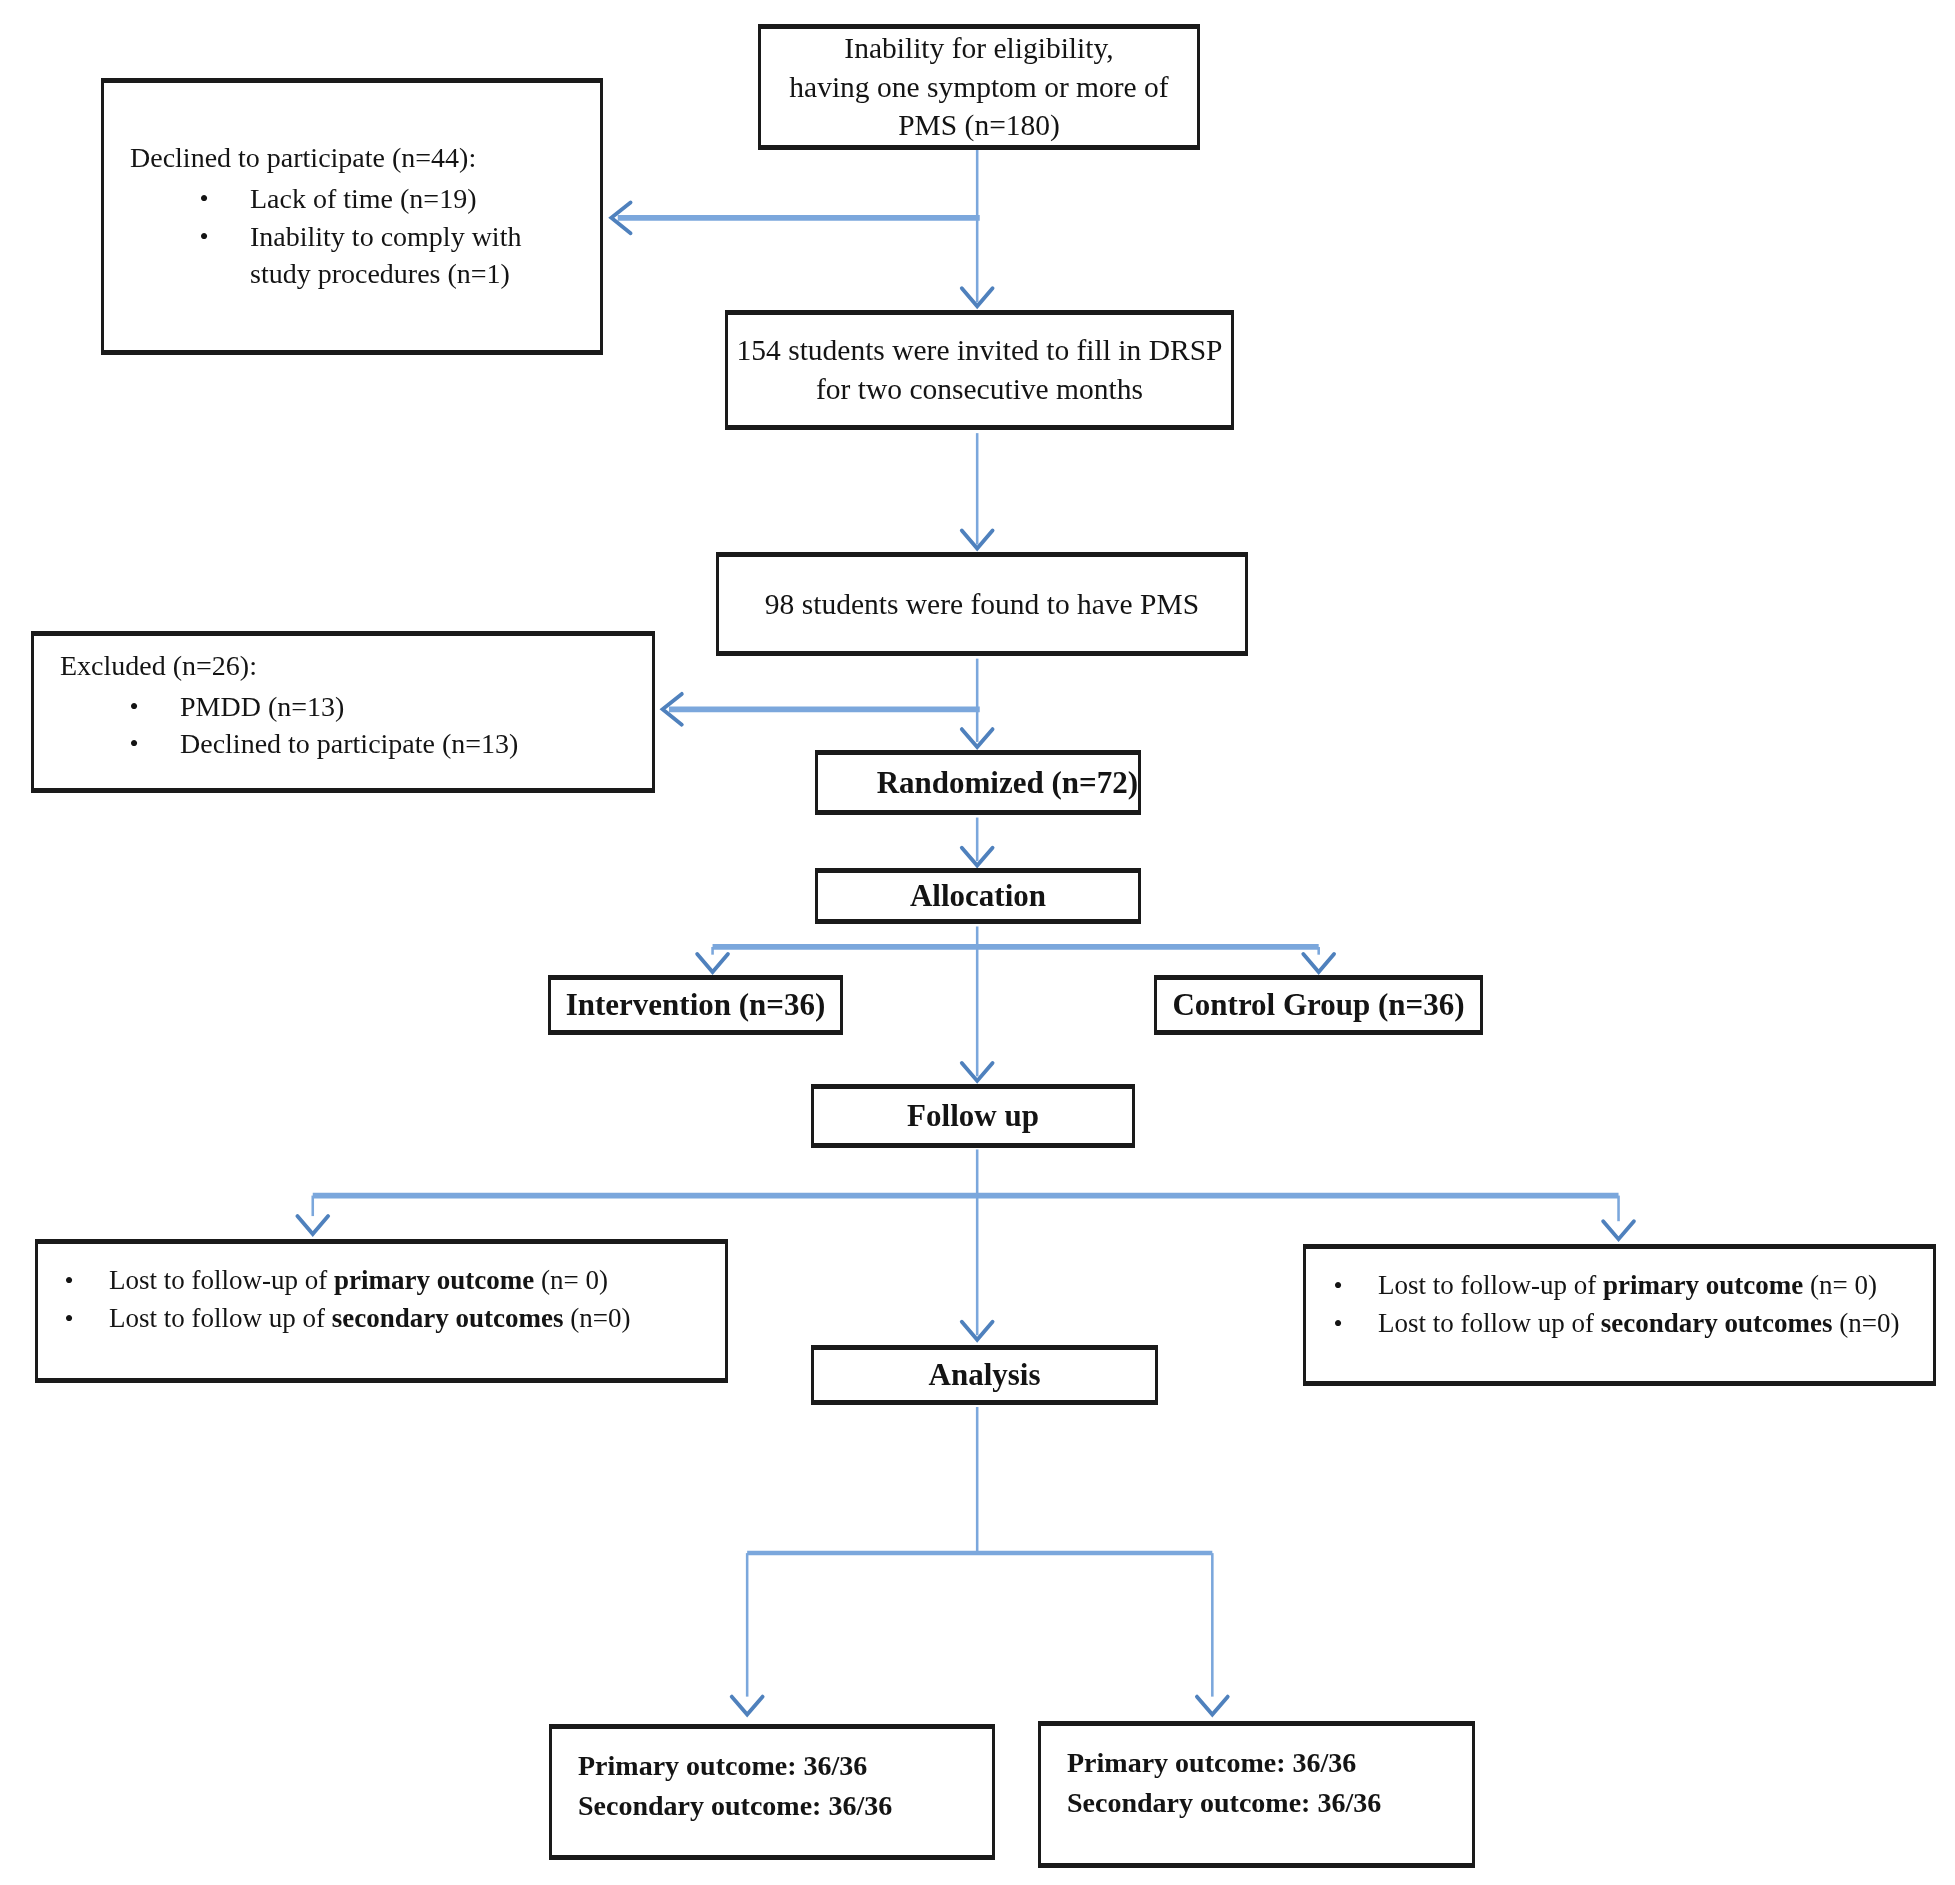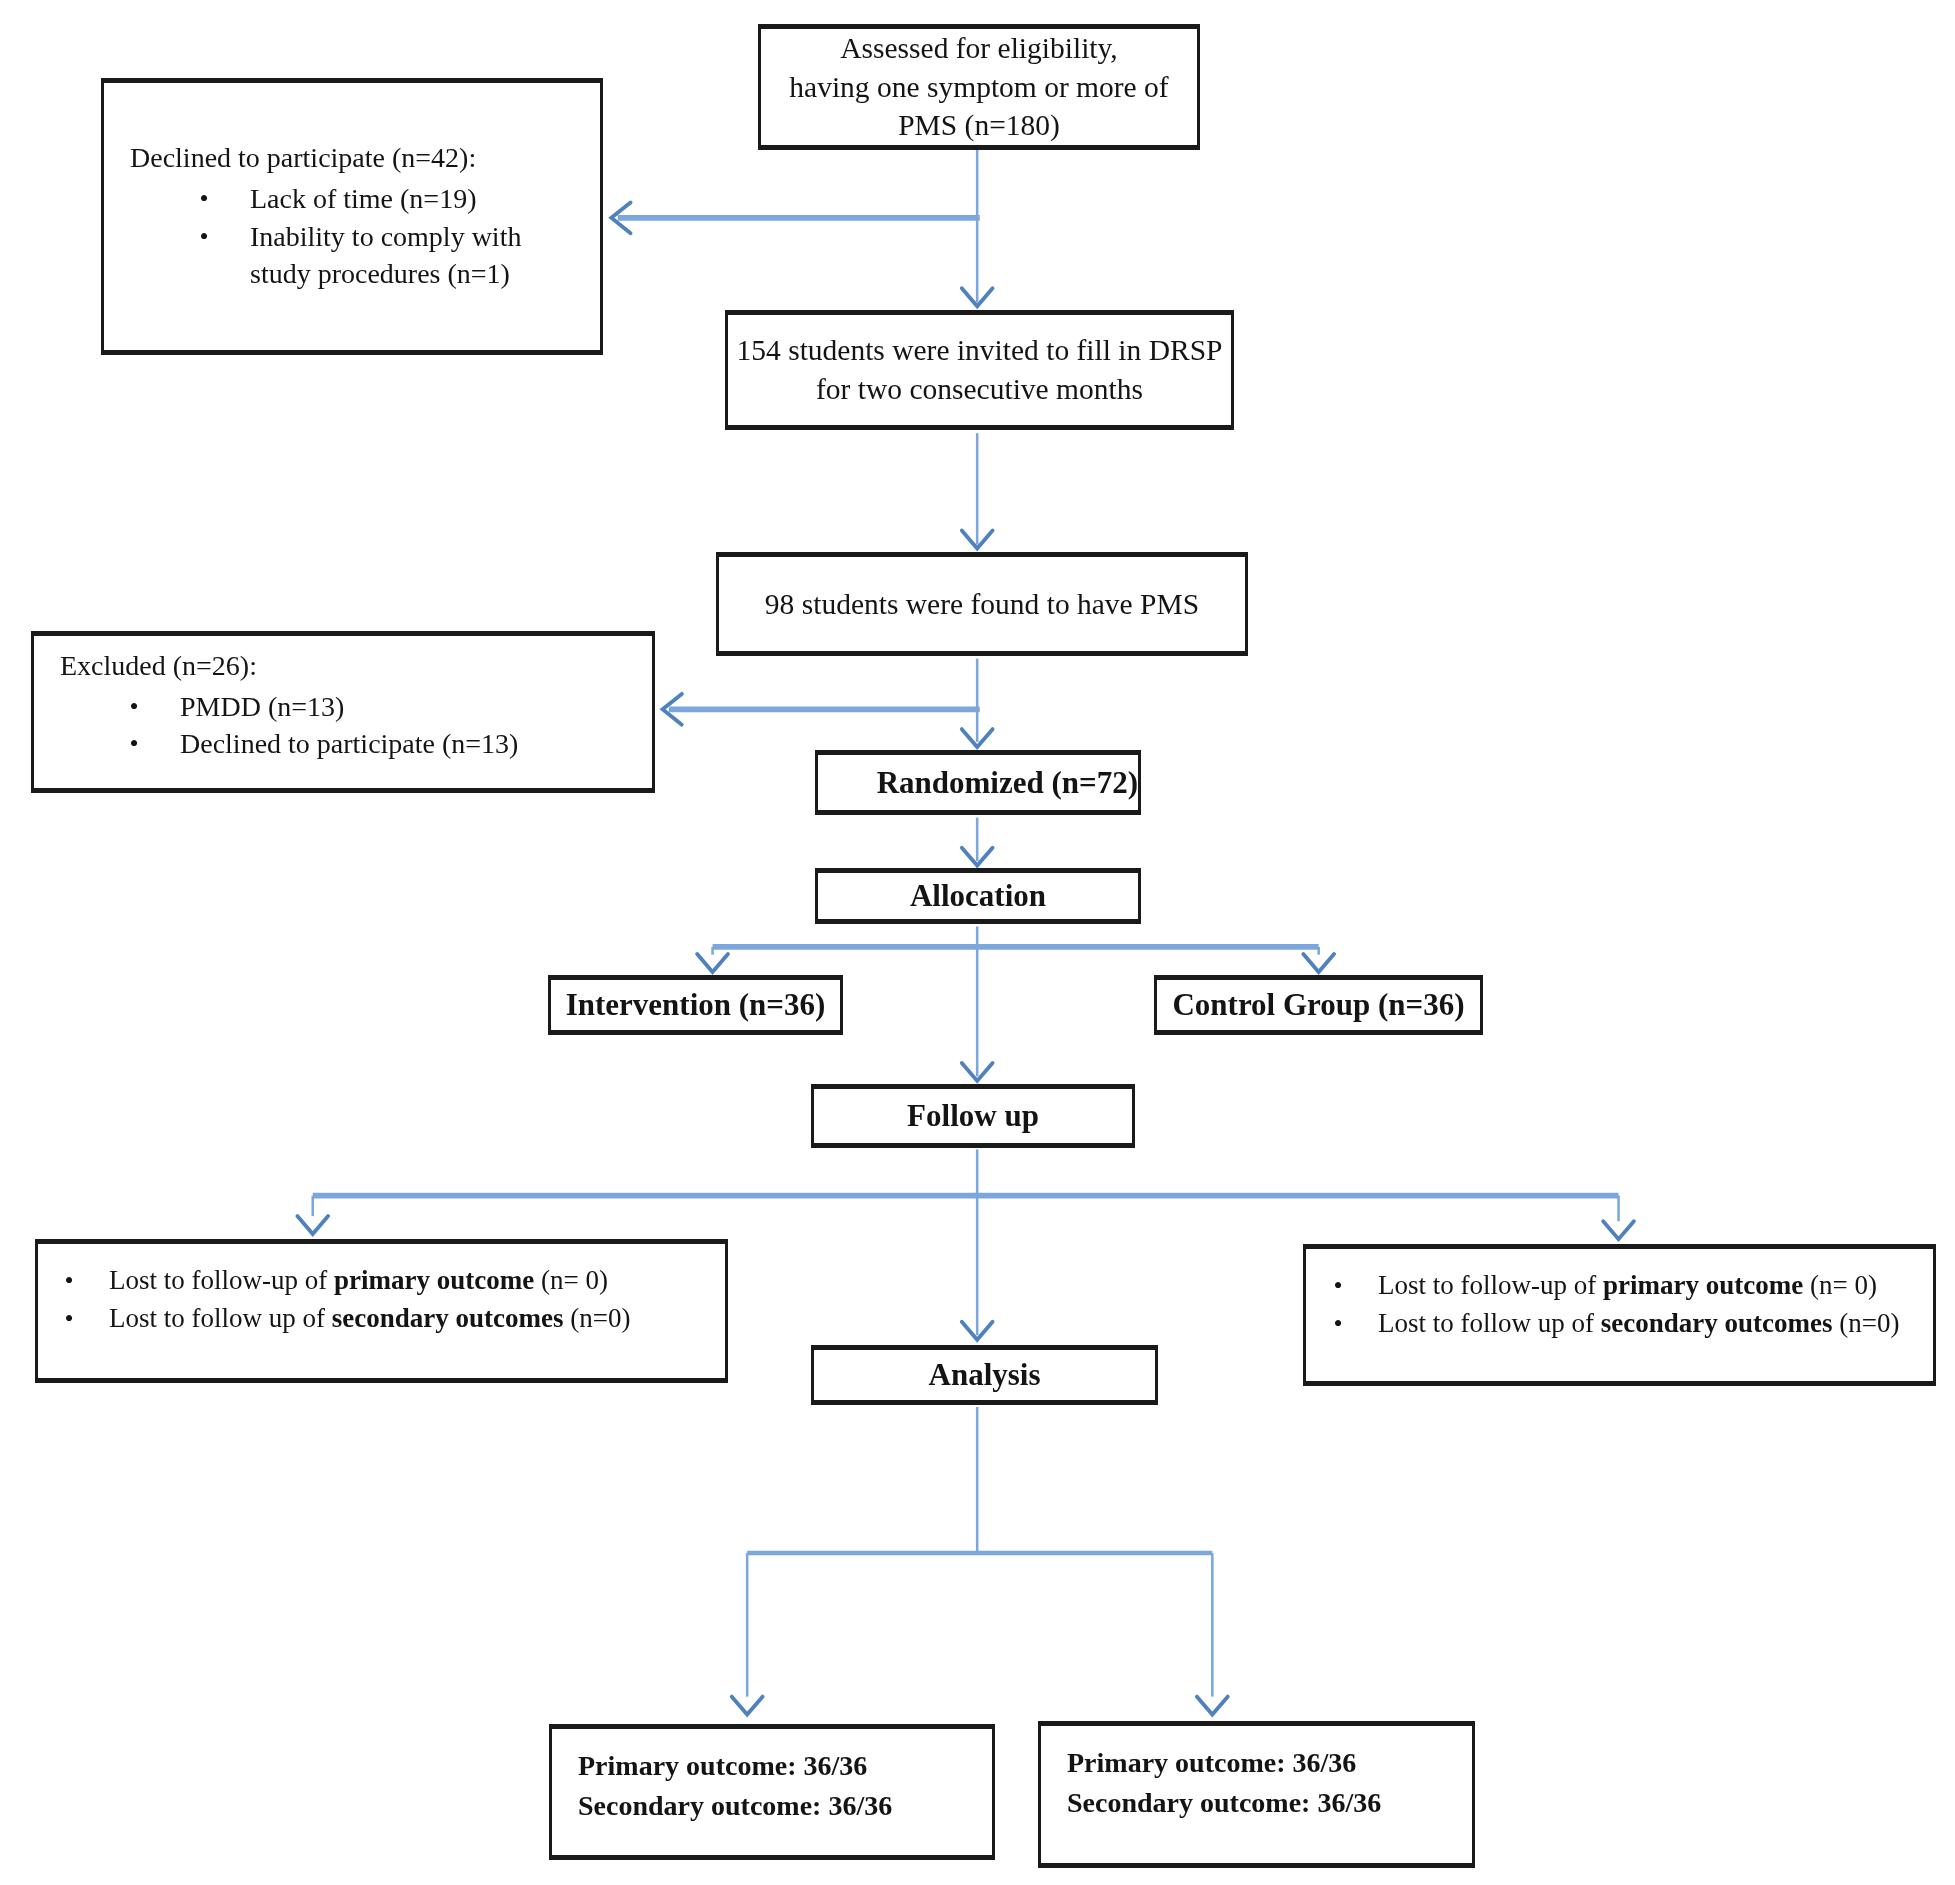--- a/index.html
+++ b/index.html
@@ -99,27 +99,27 @@
       <line class="al" x1="1525" y1="2196" x2="1525" y2="2424"></line>
       <line class="alm" x1="1166" y1="2424" x2="1892" y2="2424"></line>
       <line class="al" x1="1166" y1="2424" x2="1166" y2="2648"></line>
       <path class="ah" d="M1142 2648 L1166 2676 L1190 2648"></path>
       <line class="al" x1="1892" y1="2424" x2="1892" y2="2648"></line>
       <path class="ah" d="M1868 2648 L1892 2676 L1916 2648"></path>
     </g>
   </svg>
 
   <div class="box vcenter tcenter body-text lines" style="left:758px;top:24px;width:442px;height:126px;">
-      <div class="line">Assessed for eligibility,</div>
+      <div class="line">Inability for eligibility,</div>
       <div class="line">having one symptom or more of</div>
       <div class="line">PMS (n=180)</div>
     </div>
 
   <div class="box vcenter indent-deep" style="left:101px;top:78px;width:502px;height:277px;padding:0 16px 0 26px;">
-    <div class="node-title">Declined to participate (n=42):</div>
+    <div class="node-title">Declined to participate (n=44):</div>
     <div class="bullets">
         <div class="bullet-row">
           <span class="marker">•</span>
           <span class="btext"><span>Lack of time (n=19)</span></span>
         </div>
         <div class="bullet-row">
           <span class="marker">•</span>
           <span class="btext"><span>Inability to comply with study procedures (n=1)</span></span>
         </div>
       </div>

